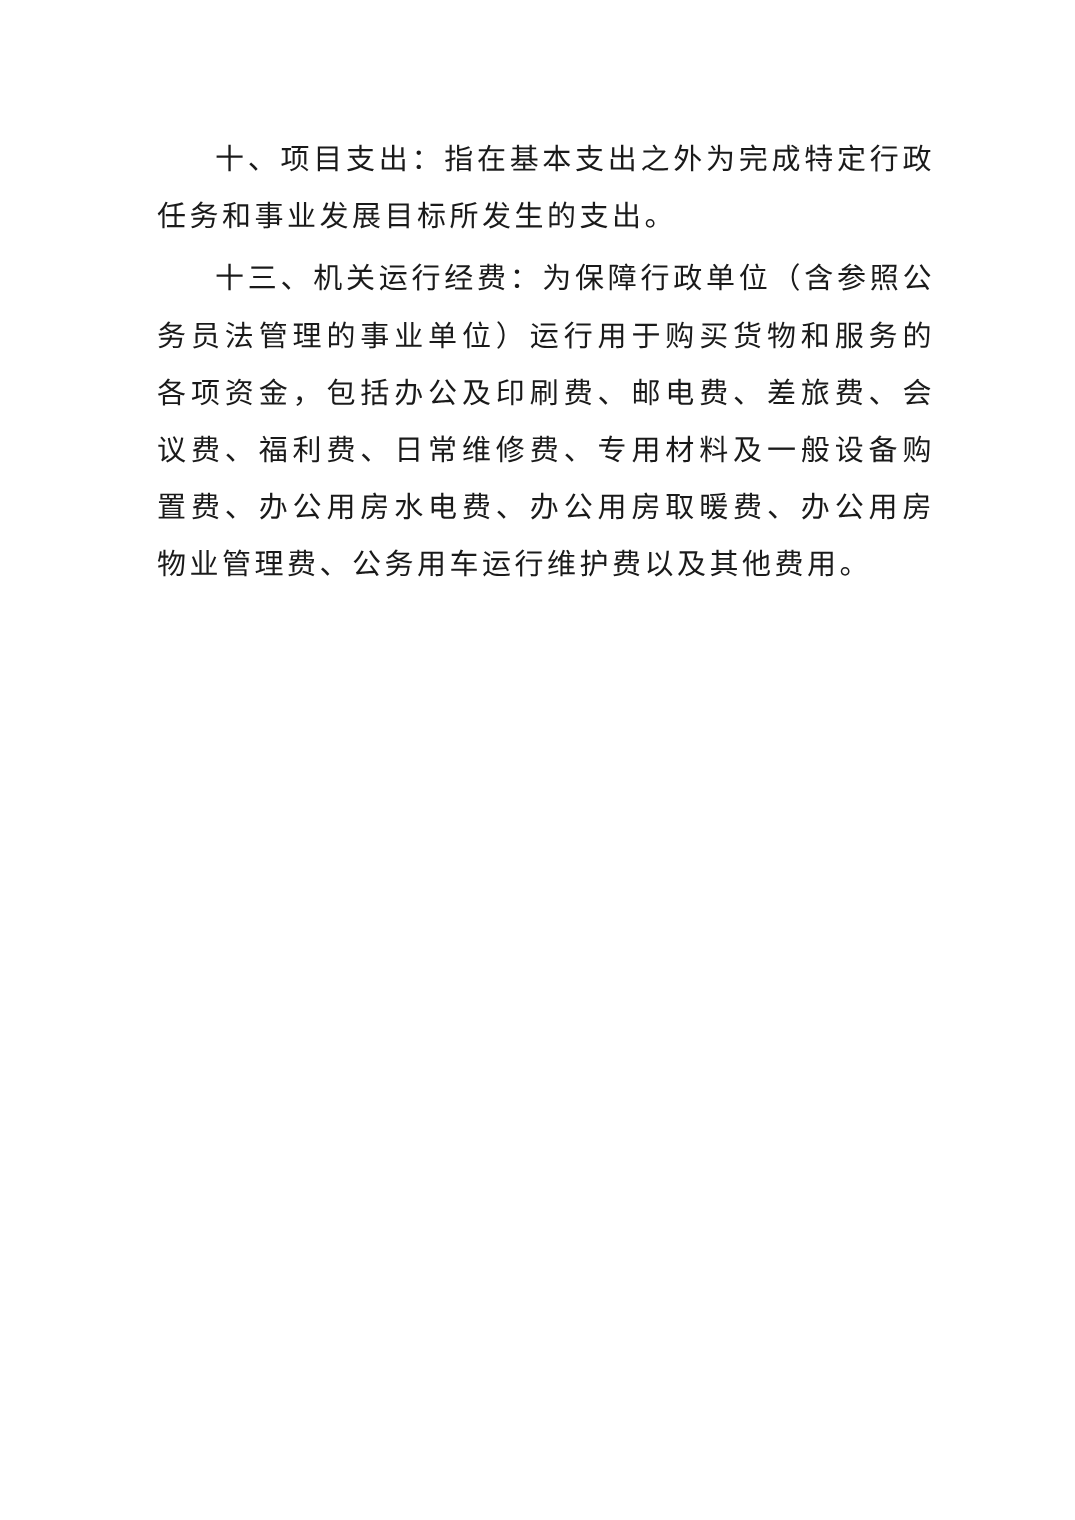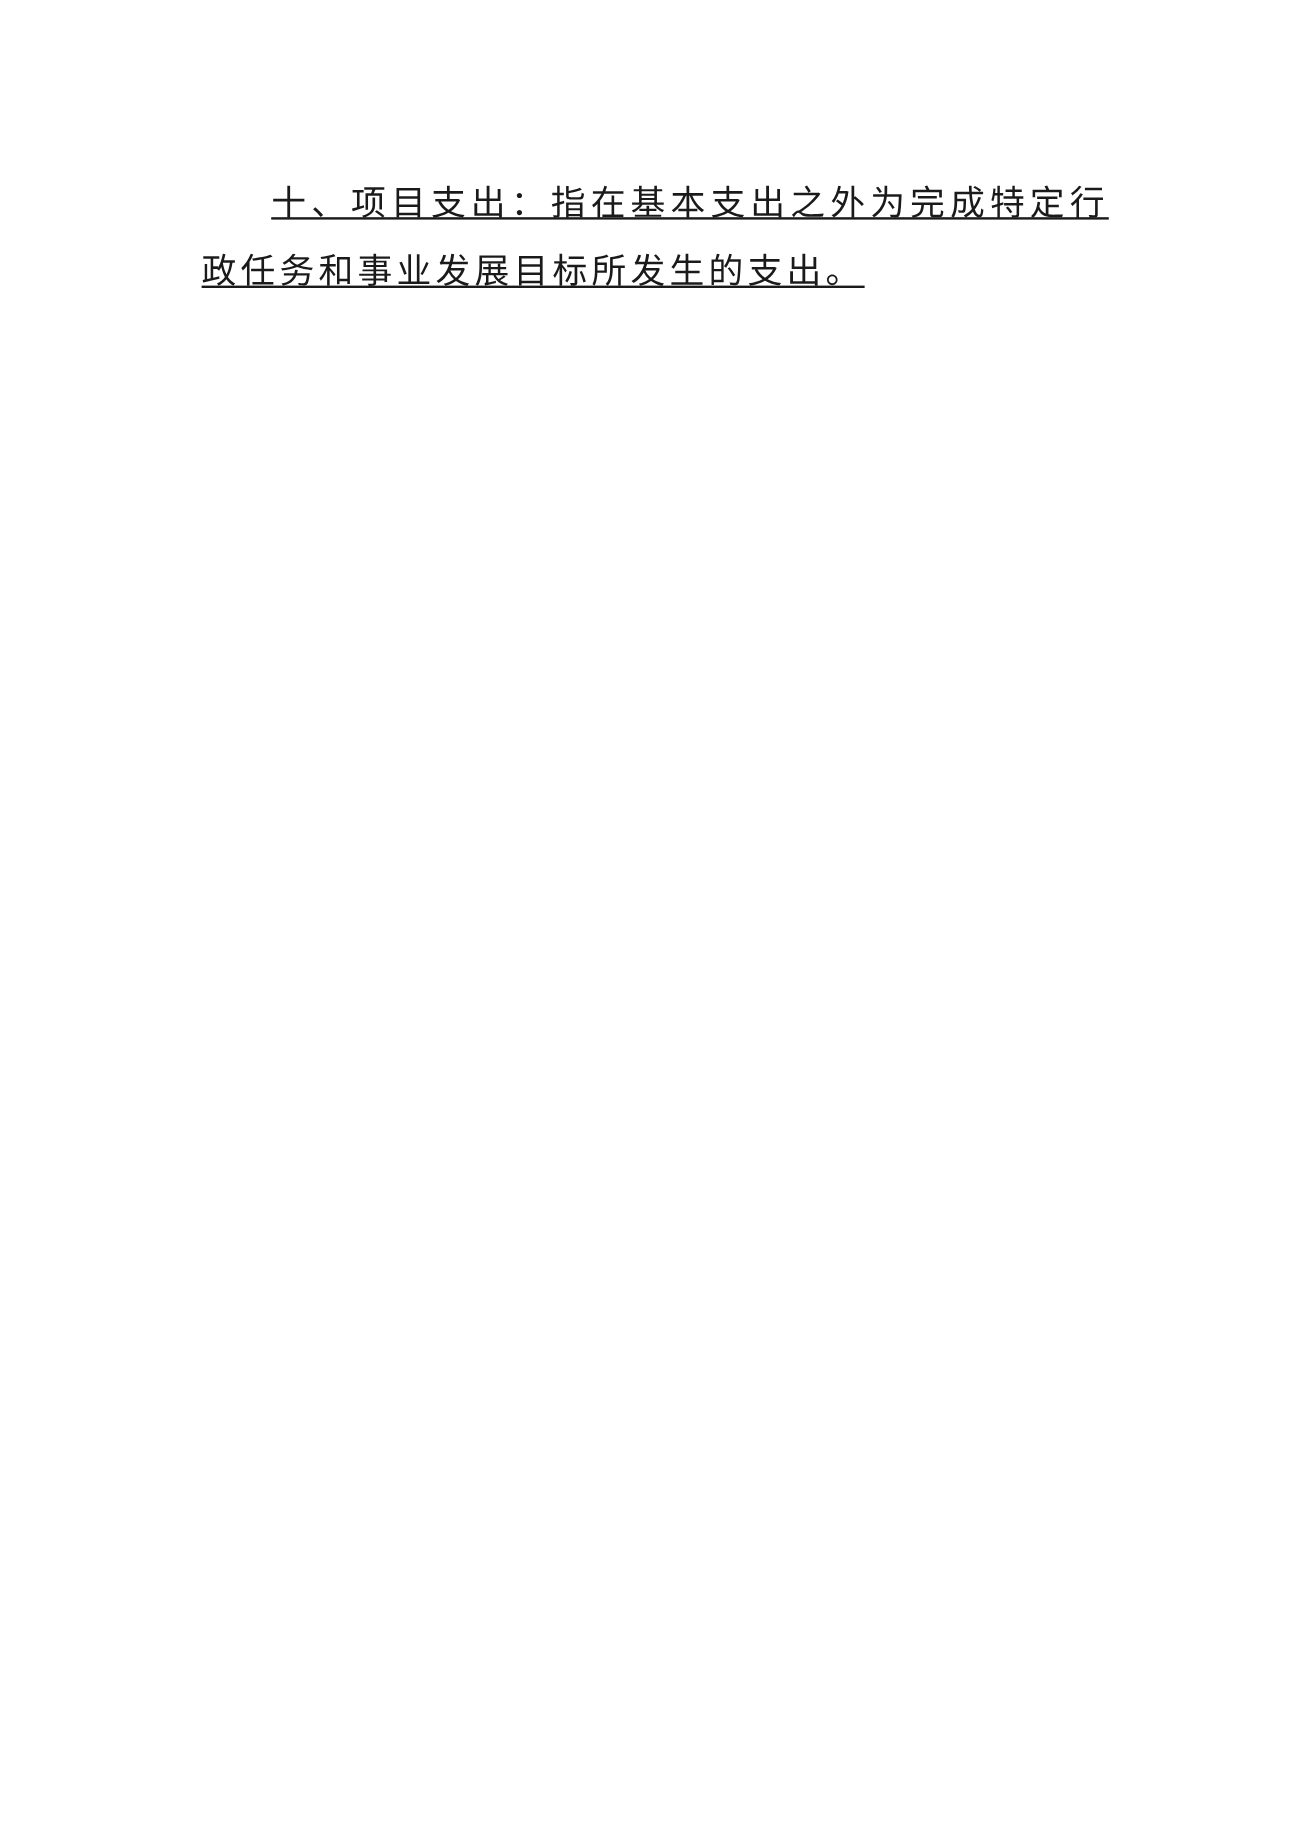--- a/index.html
+++ b/index.html
@@ -22,26 +22,26 @@
     width: 788px;
     color: #1a1a1a;
     font-size: 29px;
     line-height: 57.2px;
     text-align: justify;
     text-justify: inter-character;
     letter-spacing: 3.5px;
     word-break: break-all;
   }
   .para {
-    margin: 16px;
+    margin: 5px;
     padding: 0;
     text-indent: 2em;
-    text-decoration: underline;
   }
 </style>
 </head>
 <body>
 
 <div class="page" style="background: rgb(255, 255, 255);">
   <div class="text-block" style="color: rgb(26, 26, 26);">
       <p class="para">十、项目支出：指在基本支出之外为完成特定行政任务和事业发展目标所发生的支出。</p>
+      <p class="para">十三、机关运行经费：为保障行政单位（含参照公务员法管理的事业单位）运行用于购买货物和服务的各项资金，包括办公及印刷费、邮电费、差旅费、会议费、福利费、日常维修费、专用材料及一般设备购置费、办公用房水电费、办公用房取暖费、办公用房物业管理费、公务用车运行维护费以及其他费用。</p>
     </div>
 </div>
 
 </body></html>

